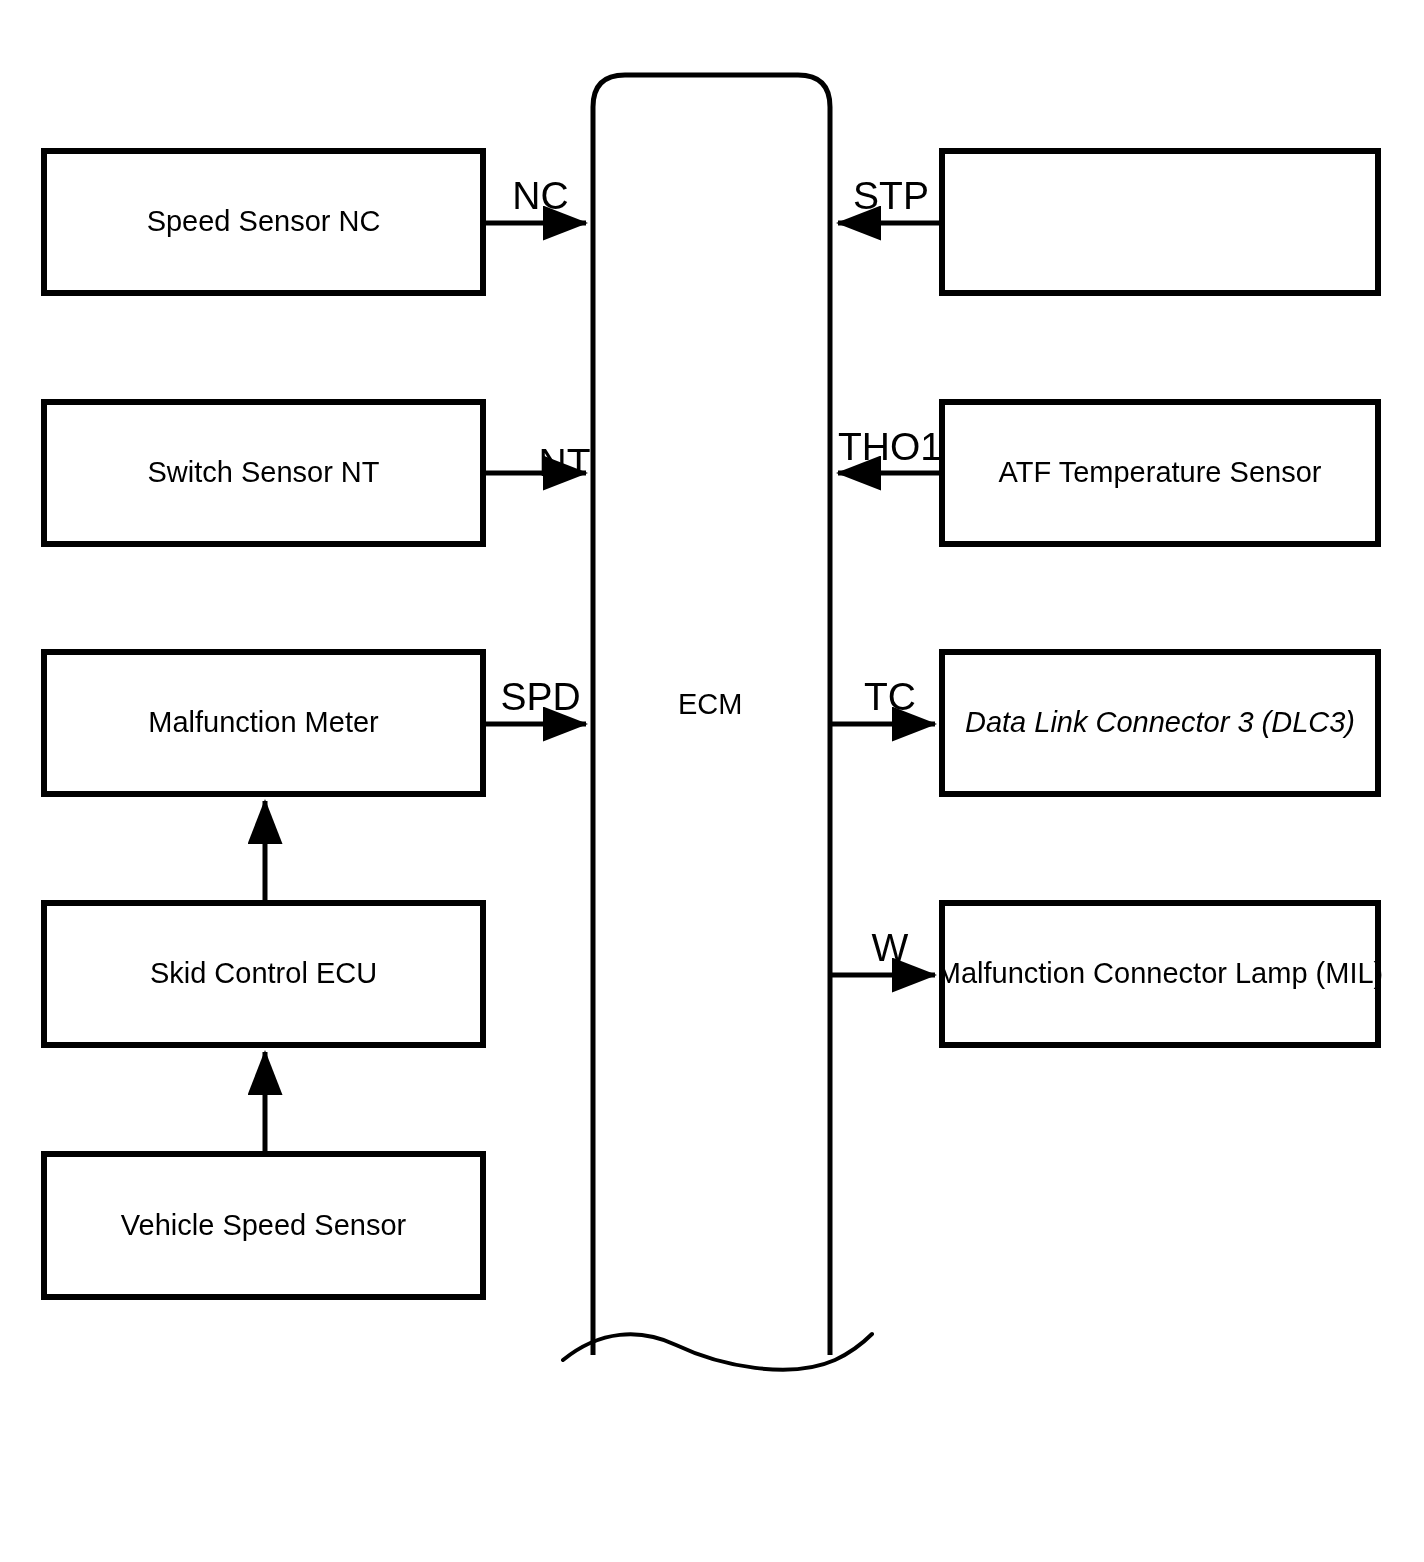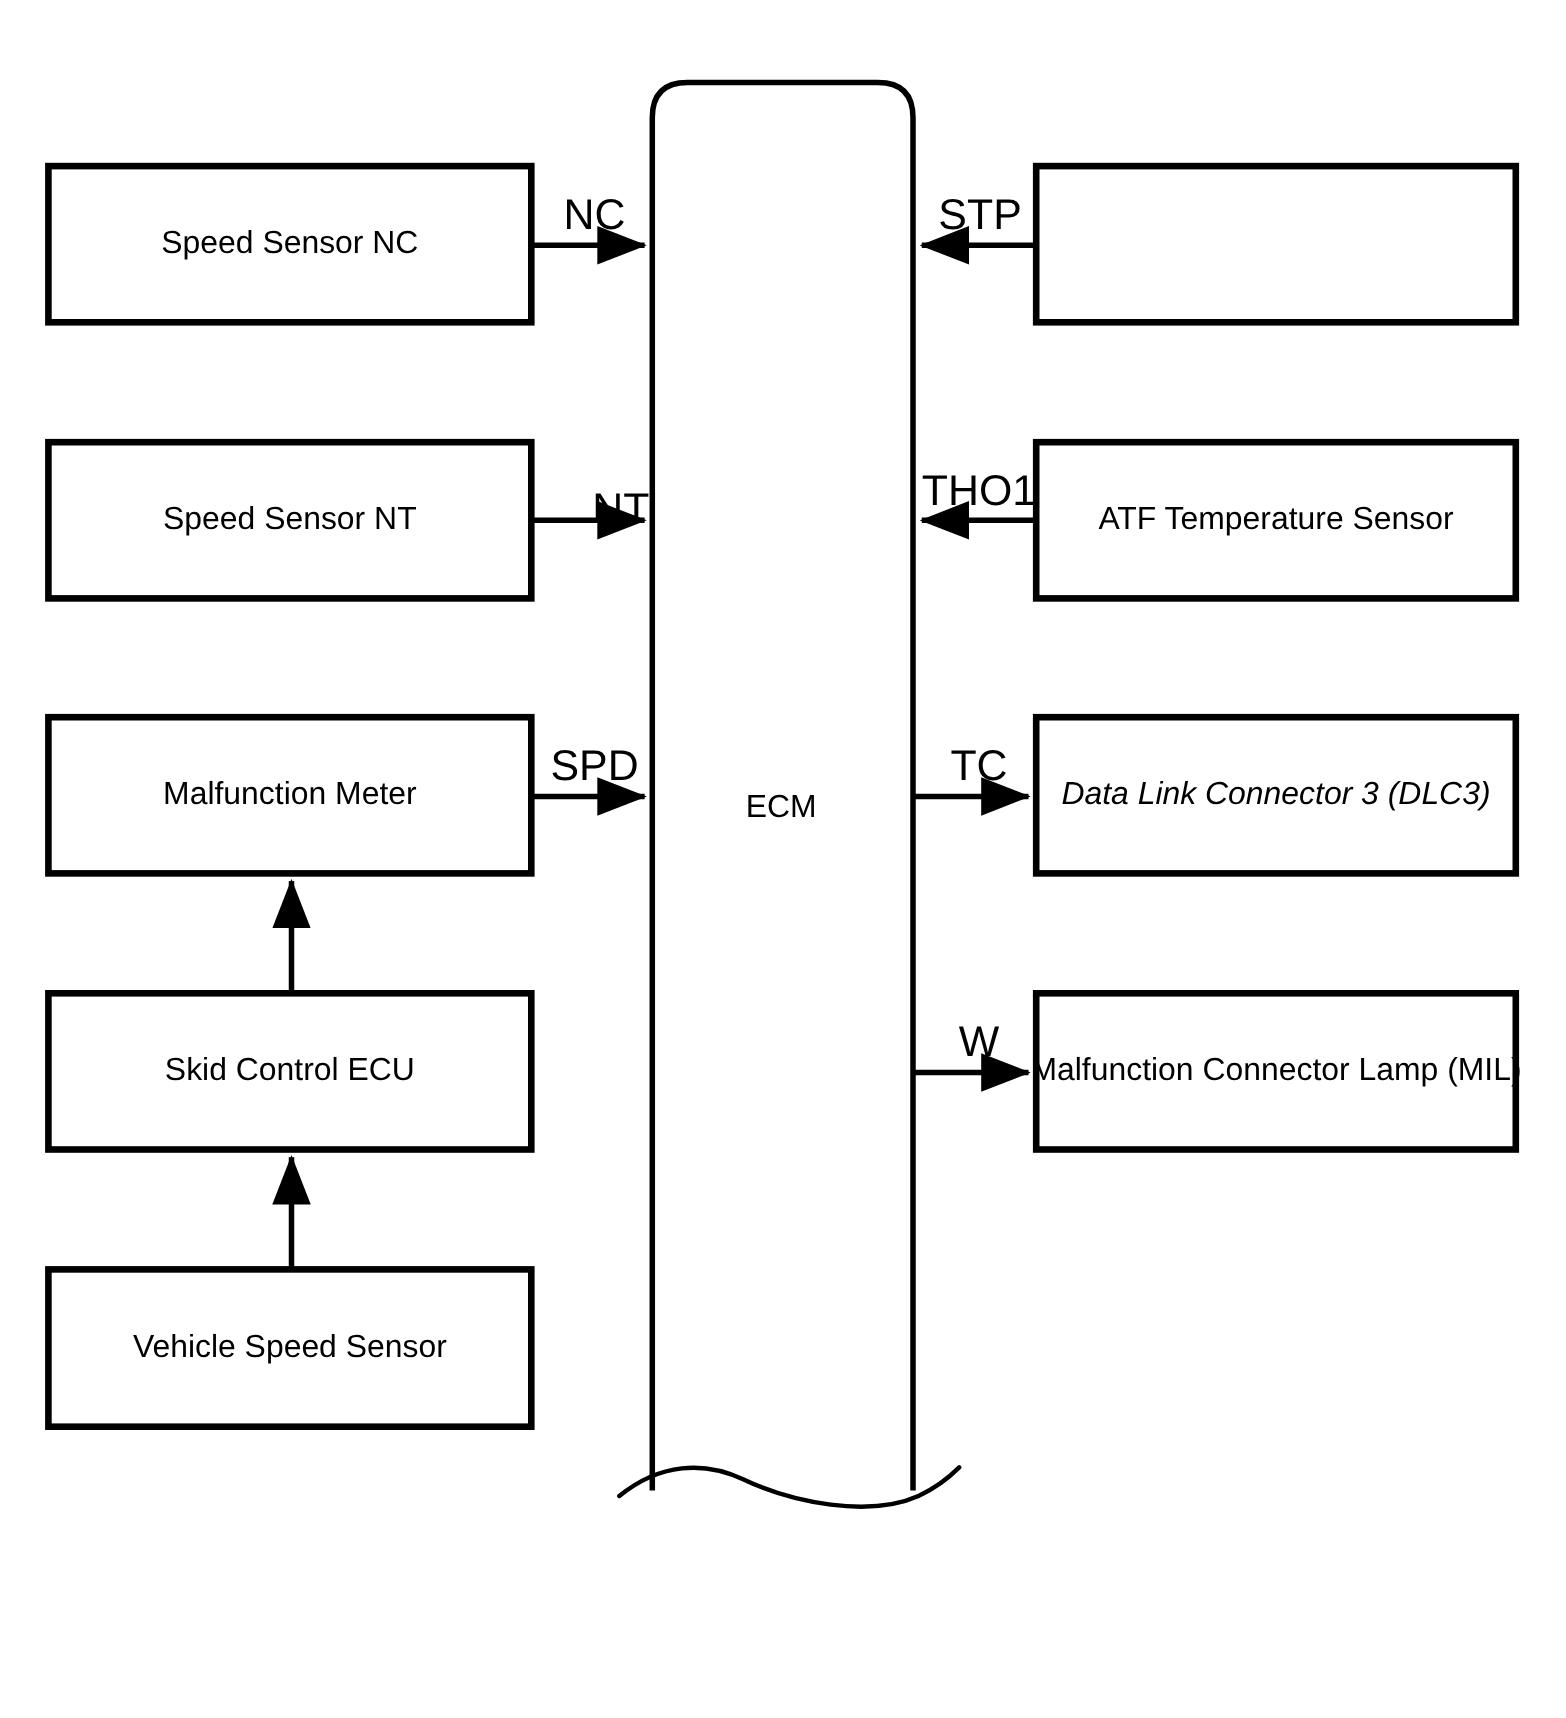--- a/index.html
+++ b/index.html
@@ -90,24 +90,24 @@
     <line x1="942" y1="223" x2="838" y2="223" stroke="#000000" stroke-width="5" marker-end="url(#ah-left)"></line>
     <line x1="942" y1="473" x2="838" y2="473" stroke="#000000" stroke-width="5" marker-end="url(#ah-left)"></line>
 
     <line x1="830" y1="724" x2="935" y2="724" stroke="#000000" stroke-width="5" marker-end="url(#ah-right)"></line>
     <line x1="830" y1="975" x2="935" y2="975" stroke="#000000" stroke-width="5" marker-end="url(#ah-right)"></line>
 
     <line x1="265" y1="903" x2="265" y2="801" stroke="#000000" stroke-width="5" marker-end="url(#ah-up)"></line>
     <line x1="265" y1="1154" x2="265" y2="1052" stroke="#000000" stroke-width="5" marker-end="url(#ah-up)"></line>
   </svg>
 
-  <div class="ecm-label" style="left:678px; top:718px;">ECM</div>
+  <div class="ecm-label" style="left:678px; top:688px;">ECM</div>
 
   <div class="blk-label" style="left:44px; top:151px; width:439px; height:142px;">Speed Sensor NC</div>
-  <div class="blk-label" style="left:44px; top:402px; width:439px; height:142px;">Speed Sensor NT</div>
+  <div class="blk-label" style="left:44px; top:402px; width:439px; height:142px;">Switch Sensor NT</div>
   <div class="blk-label" style="left:44px; top:652px; width:439px; height:142px;">Malfunction Meter</div>
   <div class="blk-label" style="left:44px; top:903px; width:439px; height:142px;">Skid Control ECU</div>
   <div class="blk-label" style="left:44px; top:1154px; width:439px; height:143px;">Vehicle Speed Sensor</div>
 
   <div class="blk-label" style="left:942px; top:402px; width:436px; height:142px;">ATF Temperature Sensor</div>
   <div class="blk-label" style="left:942px; top:652px; width:436px; height:142px;font-style:italic;">Data Link Connector 3 (DLC3)</div>
   <div class="blk-label" style="left:942px; top:903px; width:436px; height:142px;">Malfunction Connector Lamp (MIL)</div>
 
   <div class="sig-label" style="left:493px; top:174px; width:95px;">NC</div>
   <div class="sig-label" style="left:517px; top:425px; width:95px;margin-top:16px;">NT</div>

